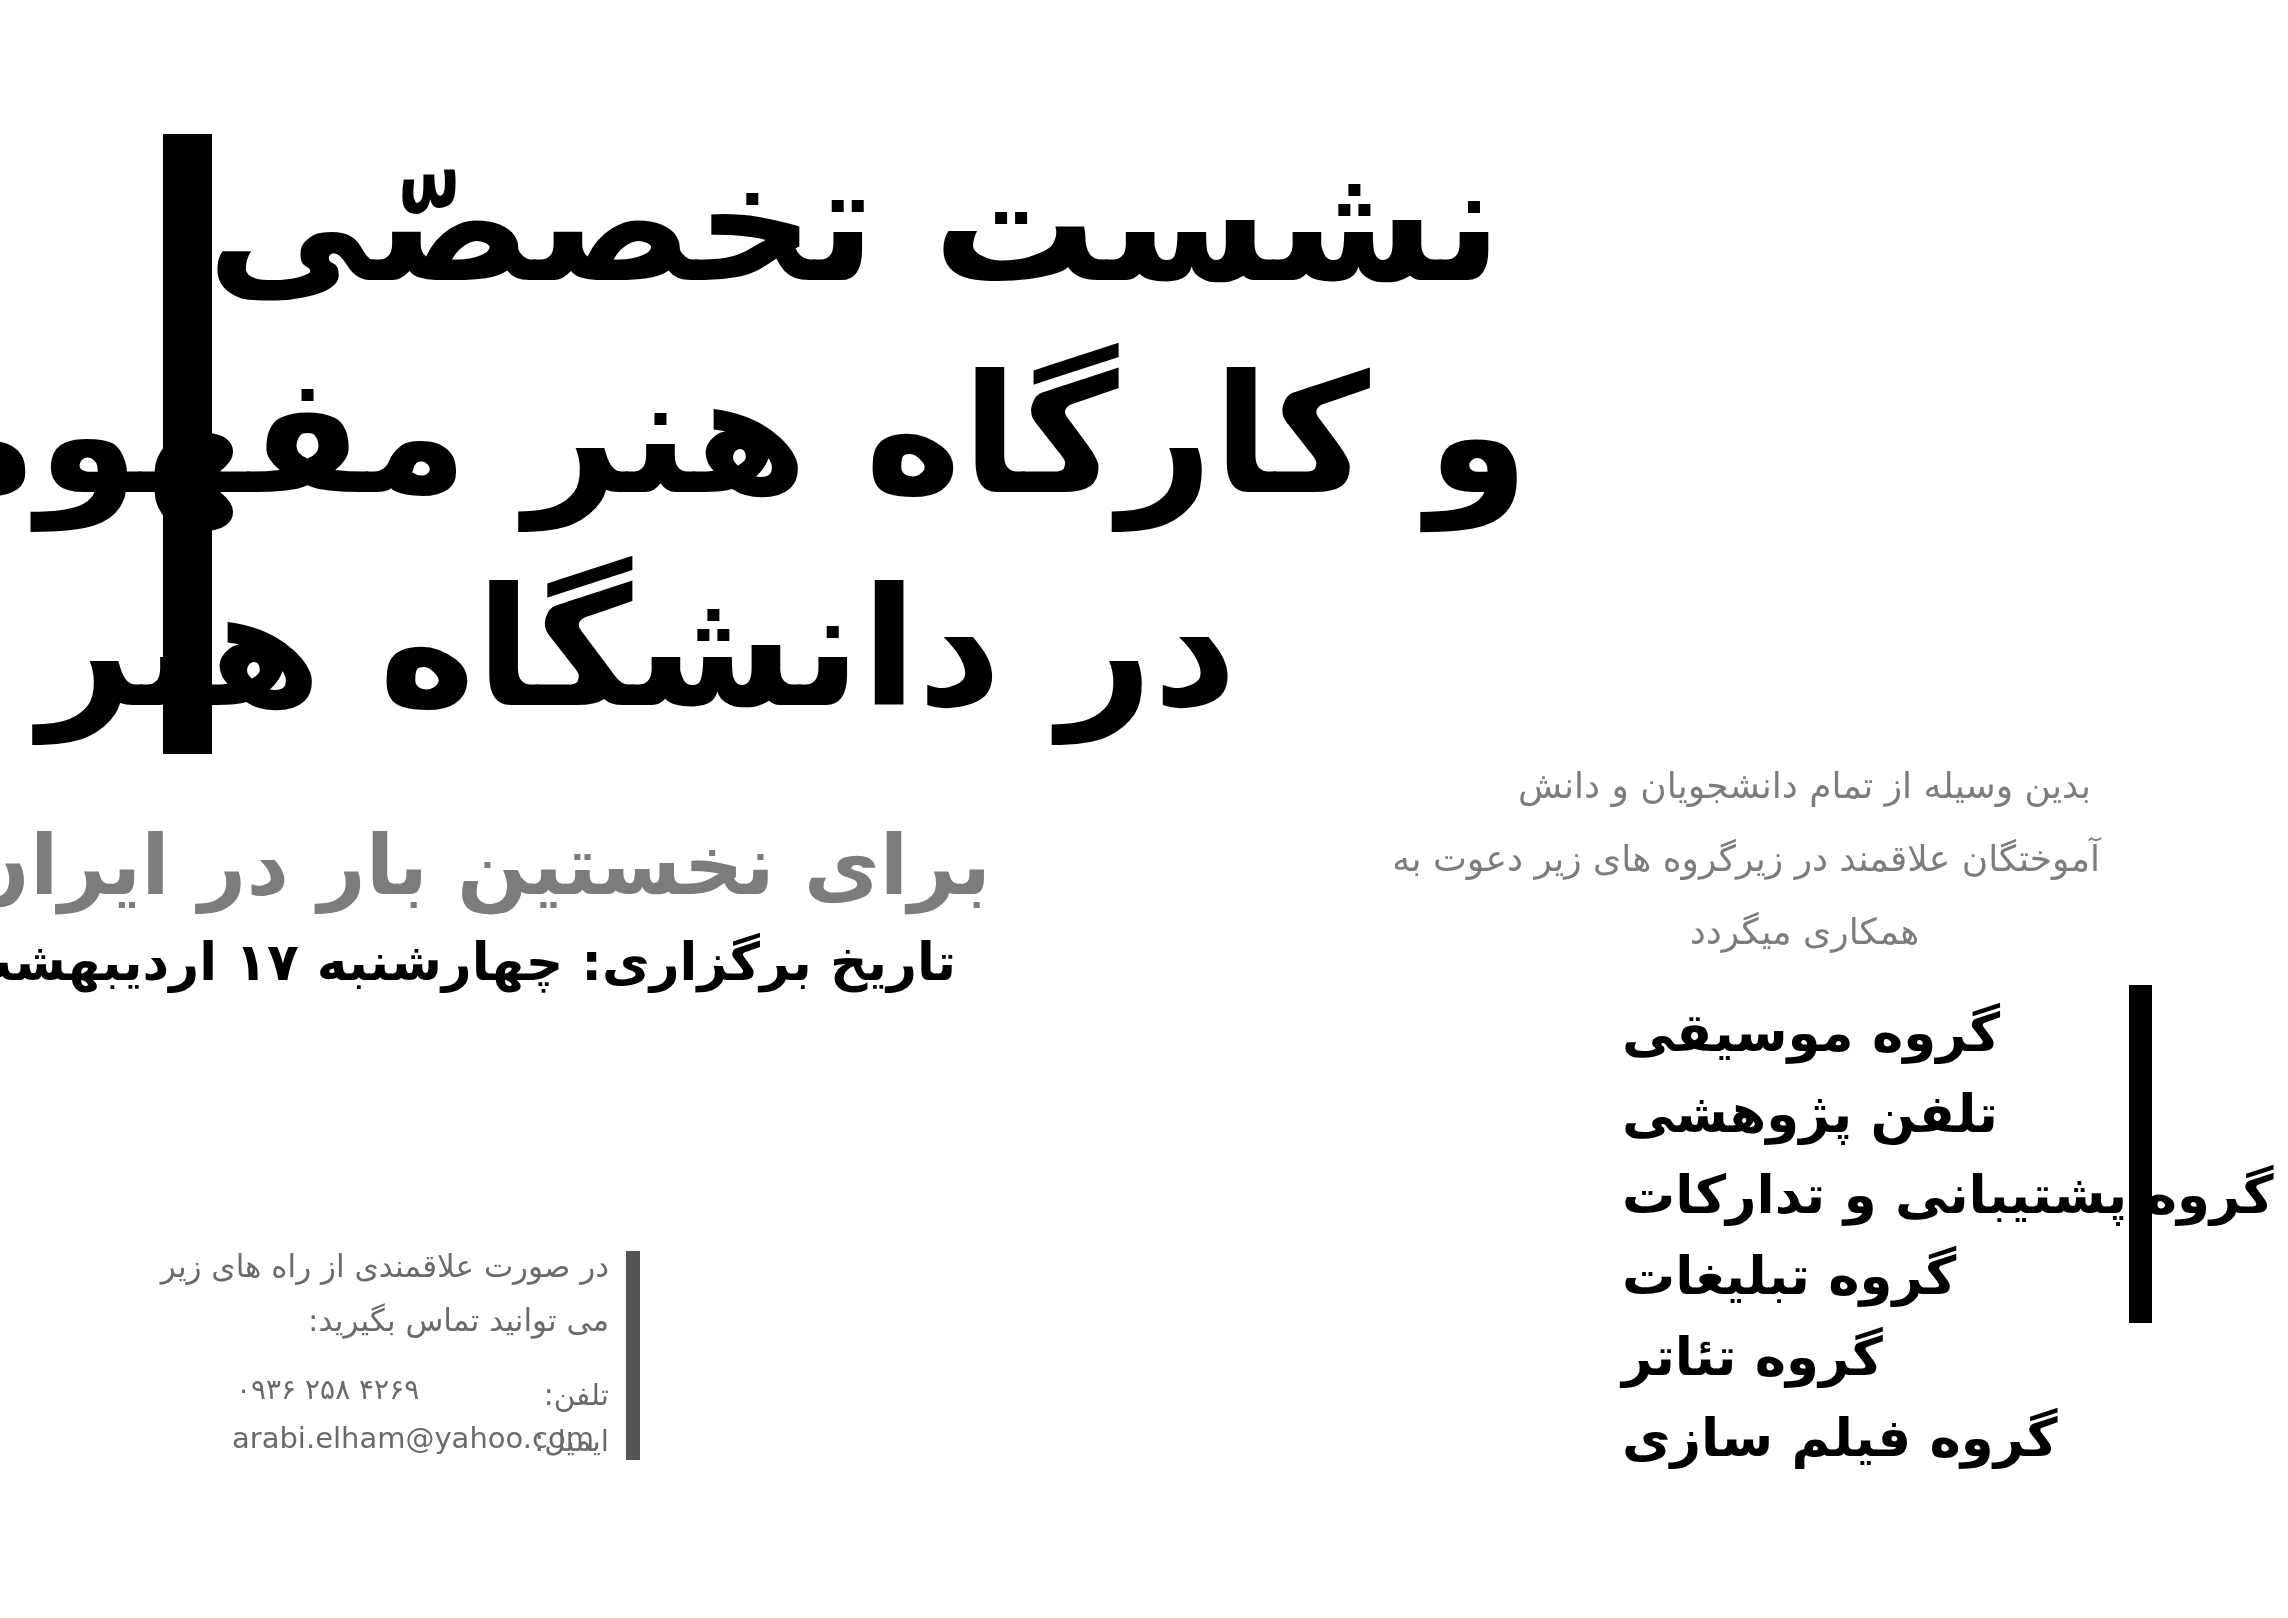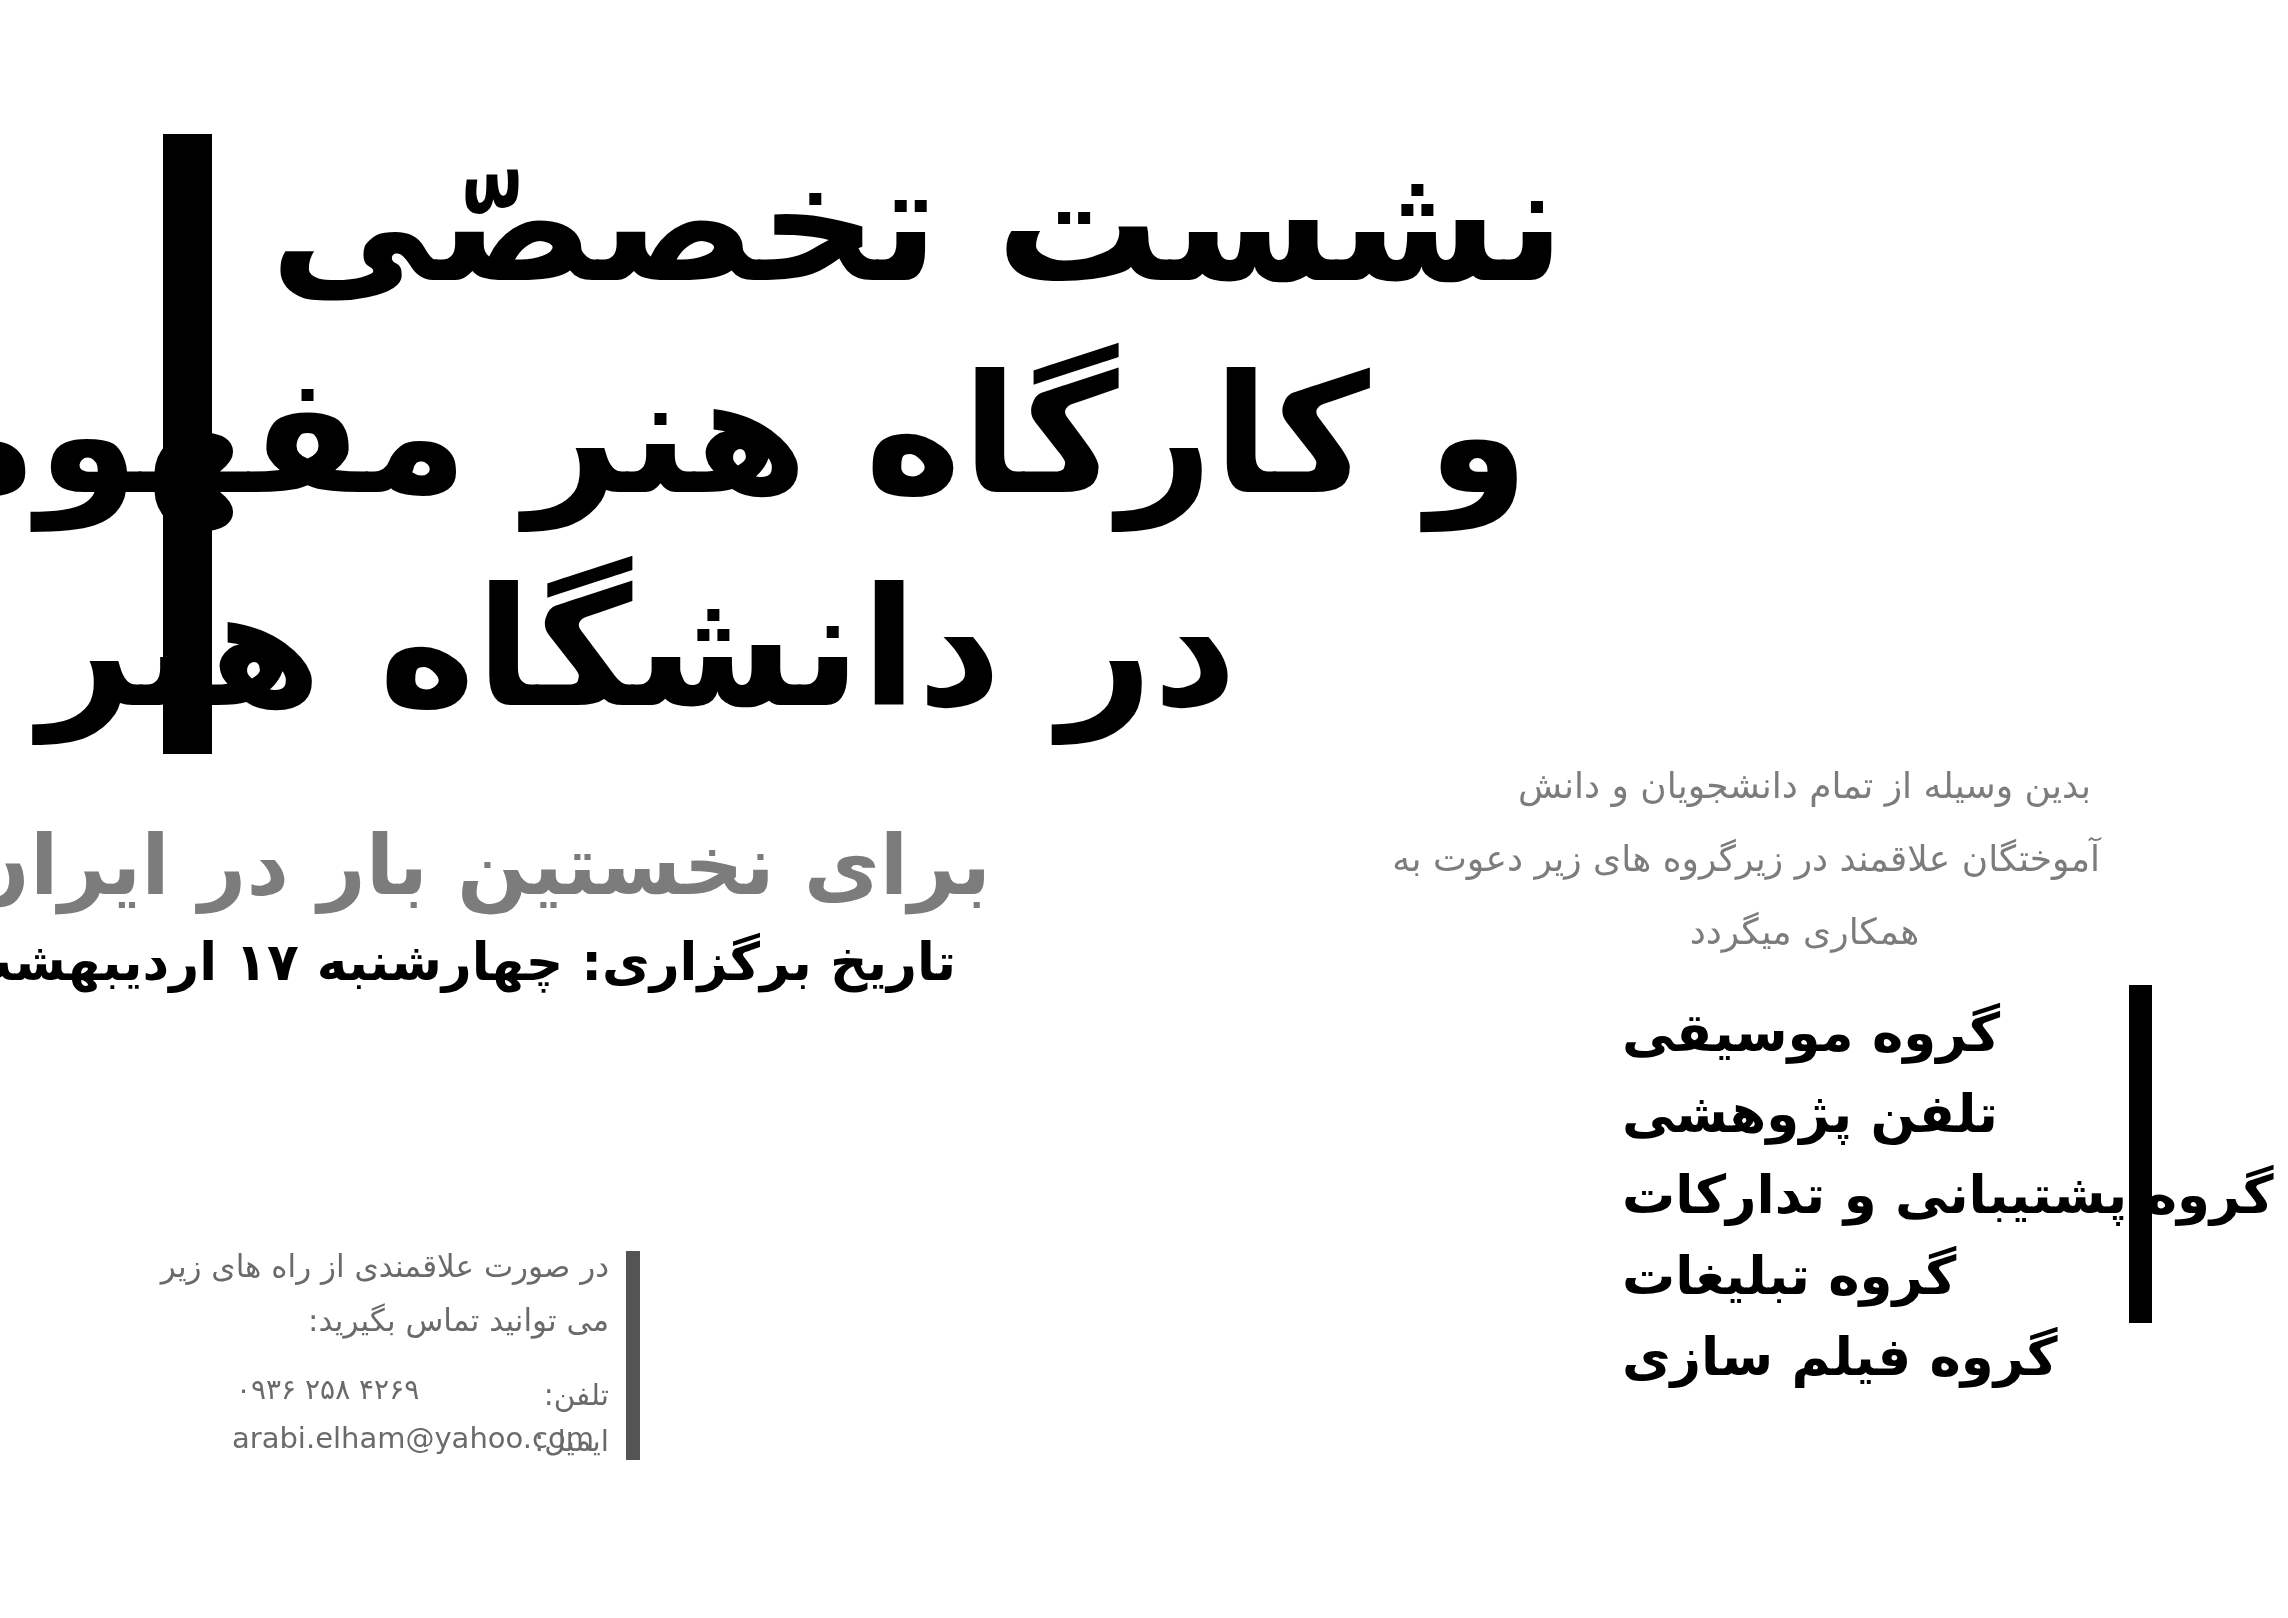--- a/index.html
+++ b/index.html
@@ -109,39 +109,40 @@
   }
   .contact-rule { background: #545454; }
 </style>
 </head>
 <body>
 
 <div class="poster">
 
   <div class="abs bar" style="left:163px; top:134px; width:49px; height:620px;"></div>
 
-  <div class="abs headline-line" style="right:724px; top:118px;">نشست تخصصّی</div>
+  <div class="abs headline-line" style="right:787px; top:118px;">نشست تخصصّی</div>
   <div class="abs headline-line" style="right:760px; top:330px;">و کارگاه هنر مفهومی</div>
   <div class="abs headline-line" style="right:1052px; top:543px;">در دانشگاه هنر</div>
 
   <div class="abs subtitle" style="right:1298px; top:810px;">برای نخستین بار در ایران</div>
 
   <div class="abs date-line" style="right:1333px; top:925px;">تاریخ برگزاری: چهارشنبه ۱۷ اردیبهشت ۱۳۹۳</div>
 
   <div class="abs invitation" style="right:189px; top:749px;">
     <div>بدین وسیله از تمام دانشجویان و دانش</div>
     <div>آموختگان علاقمند در زیرگروه های زیر دعوت به</div>
     <div>همکاری میگردد</div>
   </div>
 
   <div class="abs groups" style="left:1622px; top:992px;">
     <div class="group-item">گروه موسیقی</div>
     <div class="group-item">تلفن پژوهشی</div>
     <div class="group-item">گروه پشتیبانی و تدارکات</div>
     <div class="group-item">گروه تبلیغات</div>
+    <div class="group-item">گروه تئاتر</div>
     <div class="group-item">گروه فیلم سازی</div>
   </div>
 
   <div class="abs bar" style="left:2129px; top:985px; width:23px; height:338px;"></div>
 
   <div class="abs contact-intro" style="right:1680px; top:1239px;">
     <div>در صورت علاقمندی از راه های زیر</div>
     <div>می توانید تماس بگیرید:</div>
   </div>
 

